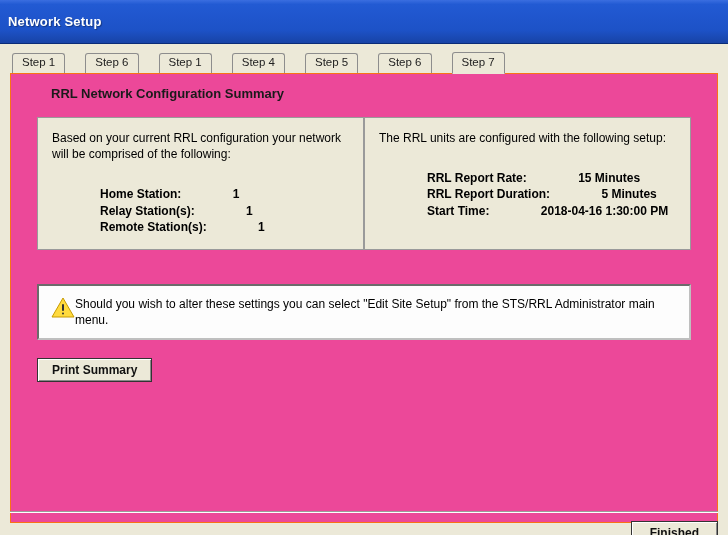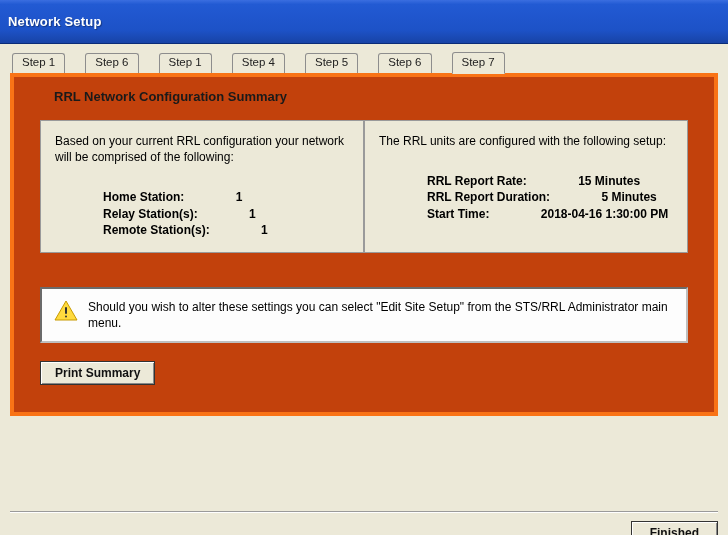--- a/index.html
+++ b/index.html
@@ -61,23 +61,23 @@
     background: #ece9d8;
     top: 0;
     padding-top: 3px;
     padding-bottom: 4px;
     z-index: 3;
     border-bottom: 1px solid #ece9d8;
   }
 
   
   .tabsheet {
-    border: 4px solid #f97316;
-    background: #c2410c;
-    height: 343px;
+    border: 1px solid #f97316;
+    background: #ec4899;
+    height: 450px;
     position: relative;
     top: -1px;
     box-sizing: border-box;
   }
 
   .heading {
     font-weight: bold;
     font-size: 13px;
     color: #1a1a1a;
     padding: 12px 0 0 40px;
@@ -103,21 +103,20 @@
   }
   .panel .lines b { font-weight: bold; padding-left: 48px; }
 
   
   .infobanner {
     margin: 34px 26px 0 26px;
     background: #fdfdfd;
     border: 2px inset #bfbfbf;
     padding: 10px 14px 10px 12px;
     display: flex;
-    gap: 10px;
     align-items: flex-start;
     font-size: 12px;
     line-height: 1.35;
   }
   .warn {
     width: 24px;
     height: 22px;
     flex: none;
     margin-top: 1px;
   }

